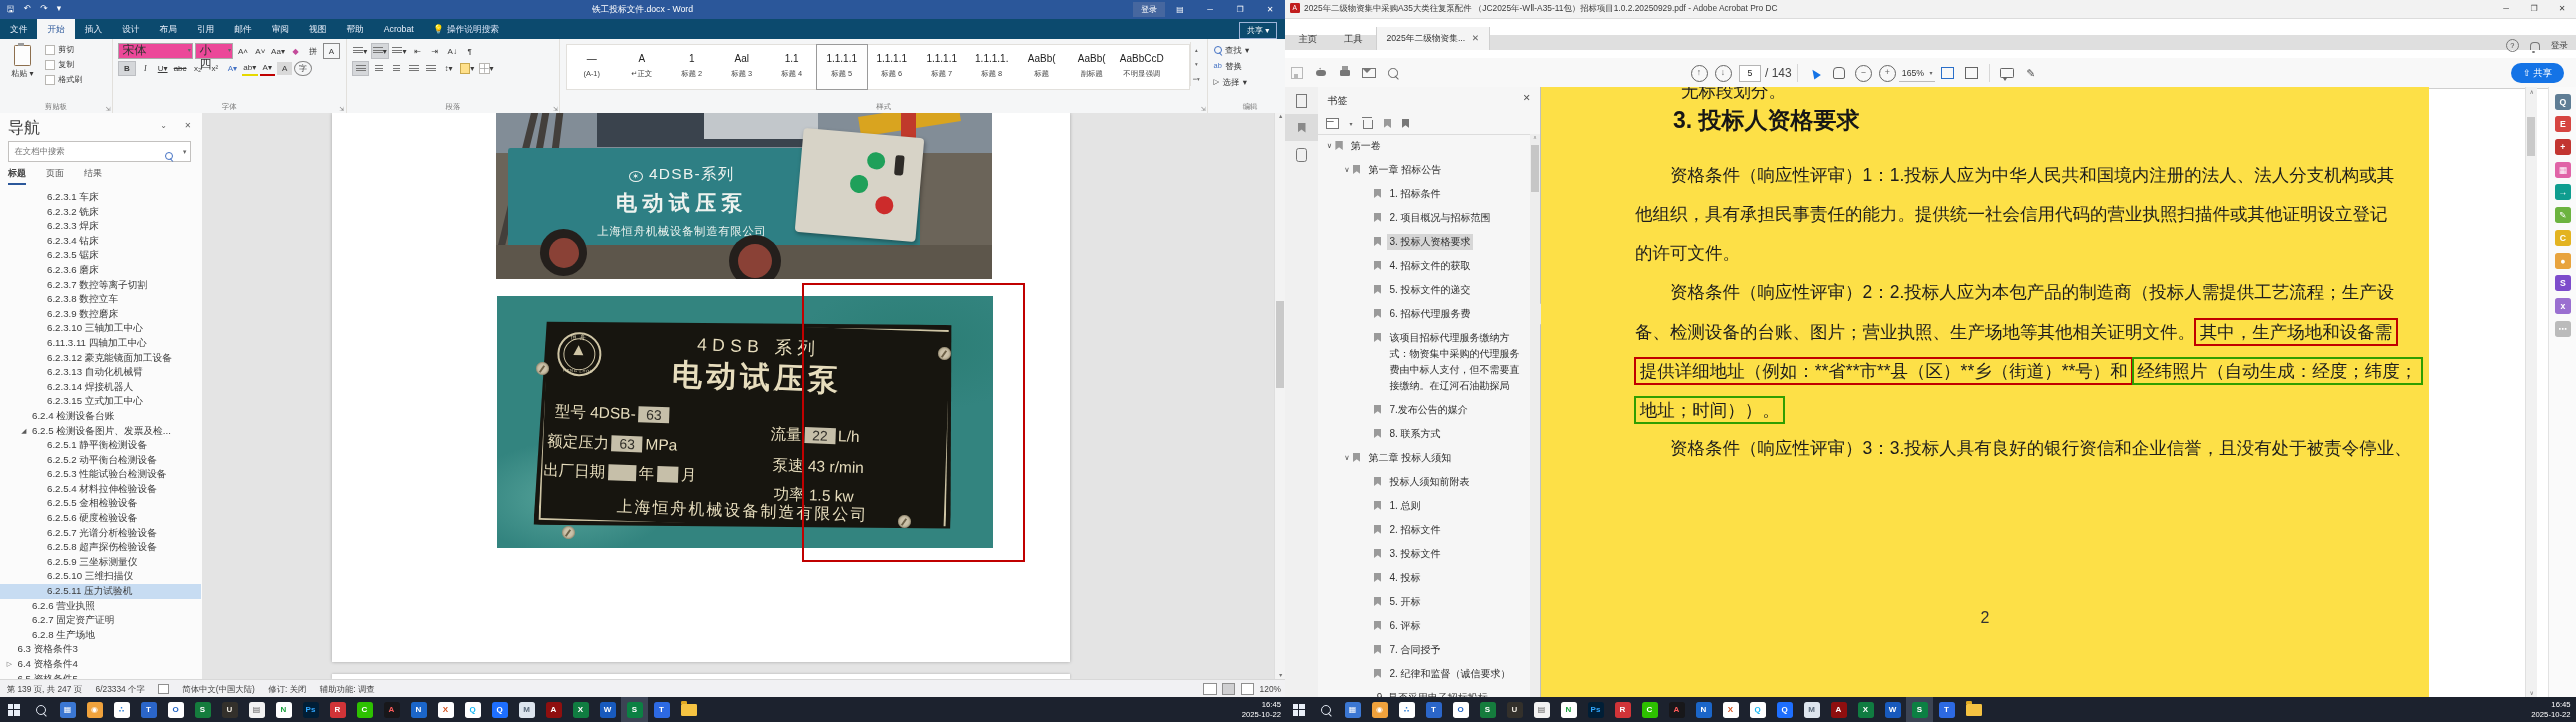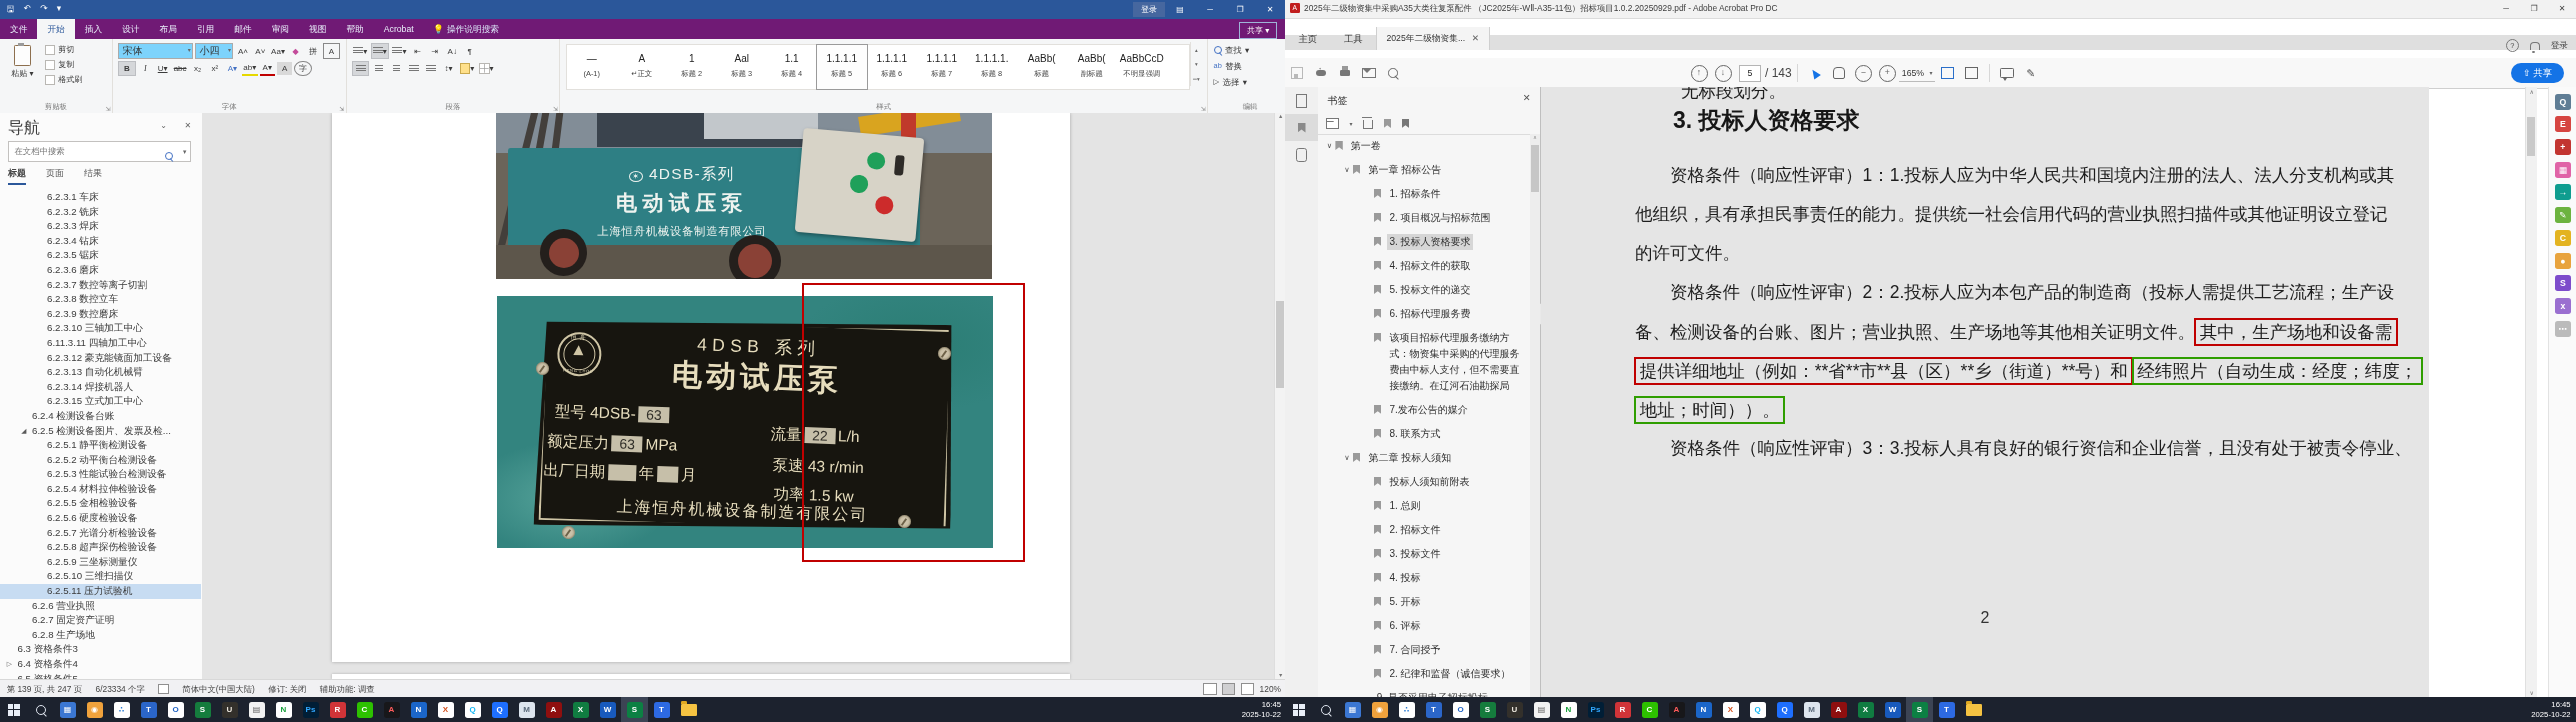--- a/index.html
+++ b/index.html
@@ -9,38 +9,38 @@
   .abs{position:absolute}
   
   #word{left:0;top:0;width:1285px;height:697px;background:#f5f6f7}
   #w-title{left:0;top:0;right:0;height:19px;background:#2b579a;color:#fff}
   .qat{left:6.7px;top:3.4px;display:flex;gap:9.4px;color:#fff;font-size:8.7px}
   .qat span{cursor:default}
   #w-title .t{left:0;right:0;top:4px;text-align:center;font-size:8.7px;color:#fff}
   .signin{right:120px;top:2px;height:15px;line-height:15px;padding:0 8px;background:#46679f;font-size:8px;color:#fff}
   .wc{right:0;top:0;display:flex}
   .wc>div{width:30px;height:19px;line-height:19px;text-align:center;font-size:8px;color:#fff}
-  #w-tabrow{left:0;top:19px;right:0;height:20px;background:#701a75;display:flex;align-items:flex-start}
+  #w-tabrow{left:0;top:19px;right:0;height:20px;background:#0c4a6e;display:flex;align-items:flex-start}
   .wtab{height:20px;line-height:20px;padding:0 10px;font-size:8.7px;color:#eaf0fb}
   .wtab.act{background:#f5f6f7;color:#2b579a}
   .wtab.srch{color:#dce6f8}
   .share-w{position:absolute;right:8px;top:21.5px;height:15px;line-height:15px;border:0.7px solid #9fb4d8;color:#fff;font-size:8px;padding:0 6.7px}
   
   #ribbon{left:0;top:39px;right:0;height:74px;background:#f5f6f7;border-bottom:0.7px solid #d3d1cd;display:flex}
   .rgroup{position:relative;border-right:0.7px solid #e2e0dc;padding:3.4px 5.4px 10.8px 5.4px;flex:none}
   .glabel{position:absolute;bottom:0.7px;left:0;right:0;text-align:center;font-size:7.4px;color:#7b7b7b}
   .dlg{position:absolute;right:1.3px;bottom:1.3px;font-size:6px;color:#8a8a8a}
   .bigbtn{width:34px;text-align:center;font-size:8px;color:#3b3b3b;float:left;padding-top:1.3px}
   .clipico{width:15px;height:19px;margin:1.3px auto 2px;border:1.3px solid #8d6f4e;background:#fdfdfd;border-radius:1.3px;position:relative}
   .clipico:before{content:"";position:absolute;left:2.7px;top:-3.4px;width:6.7px;height:3.4px;background:#9a9a9a}
   .smcol{float:left;margin-left:5.4px;font-size:8px;color:#3b3b3b}
   .smcol div{height:15px;line-height:15px;display:flex;align-items:center;gap:2.7px}
   .mini{display:inline-block;width:8.7px;height:8.7px;border:0.7px solid #b9b7b3;background:#fff}
   .rrow{display:flex;align-items:center;gap:2px;height:17.5px}
-  .combo{border:0.7px solid #aaa;background:#7dd3fc;font-size:10px;height:13.4px;line-height:13.4px;padding:0 9.4px 0 3.4px;position:relative;color:#333}
+  .combo{border:0.7px solid #aaa;background:#ec4899;font-size:12px;height:13.4px;line-height:13.4px;padding:0 9.4px 0 3.4px;position:relative;color:#333}
   .combo:after{content:"▾";position:absolute;right:1.3px;top:0;font-size:6px;color:#666}
   .sb{min-width:12.8px;height:13.4px;font-size:8px;display:inline-flex;align-items:center;justify-content:center;color:#3b3b3b;padding:0 1.3px}
   .sb.on{background:#d5d7da;border:0.7px solid #bcbec2}
   .ub{text-decoration:underline}
   .strk{text-decoration:line-through}
   .redu{border-bottom:2px solid #c00000}
   .yelu{border-bottom:2px solid #e6d800}
   .il{display:inline-block;width:10px;height:7.4px;background:repeating-linear-gradient(#777 0 1px,transparent 1px 2.7px)}
   .il.sh{width:7.4px}
   
@@ -174,21 +174,21 @@
   #bmlist{left:0;top:47px;right:10px;bottom:0;overflow:hidden}
   .bmrow{display:flex;align-items:flex-start;padding:4px 1.3px 4px 0;font-size:10px;color:#2f2f2f;line-height:16px}
   .bmrow.sel .txt{background:#d6d6d6}
   .bmrow .ar{width:12px;flex:none;text-align:center;font-size:7.4px;color:#555}
   .bmrow .txt{padding:0 2.7px}
   .bmrow.l0{padding-left:5.4px}.bmrow.l1{padding-left:23px}.bmrow.l2{padding-left:44px}
   #bmsb{right:0;top:47px;width:10px;bottom:0;background:#ededed;font-size:5.4px;color:#888;text-align:center}
   #bmsb .th{left:1.3px;top:10.8px;width:7.4px;height:47px;background:#c6c6c6}
   .collapser{left:255px;top:303px;width:8.7px;height:20px;background:#e9e9e9;border:0.7px solid #c9c9c9;border-left:none;line-height:20px;font-size:6px;color:#777;text-align:center}
   
-  #pdfc{left:256px;top:87px;width:888px;height:610px;background:#e5e5e5;overflow:hidden}
+  #pdfc{left:256px;top:87px;width:888px;height:610px;background:#fde047;overflow:hidden}
   #pdfc .toppart{position:absolute;left:140px;top:-8px;font-size:17.5px;color:#1d1d1d;white-space:nowrap}
   #pdfc .head{position:absolute;left:132px;top:17.5px;font-size:23px;font-weight:bold;color:#161616}
   .pline{position:absolute;left:94px;right:0;white-space:nowrap;font-size:17.5px;color:#1d1d1d;height:27px;line-height:27px}
   .pline.ind{padding-left:35px}
   .bx{display:inline-block;padding:0.7px 3.4px;margin:0 -0.7px;line-height:23px}
   .bx.red{border:2.4px solid #c00000}
   .bx.green{border:2.4px solid #2f9e00}
   #pgno{position:absolute;left:0;right:0;top:522px;text-align:center;font-size:16px;color:#333}
   #asb{left:1240px;top:87px;width:11.4px;height:610px;background:#f1f1f1;border-left:0.7px solid #e0e0e0;text-align:center;font-size:6px;color:#777}
   #asb .th{left:1.3px;top:30px;width:8px;height:39px;background:#c9c9c9}
@@ -212,20 +212,21 @@
 <body>
 
 <div id="word" class="abs">
   <div id="w-title" class="abs">
     <div class="qat abs">
       <span>🖫</span>
       <span>↶</span>
       <span>↷</span>
       <span>▾</span>
     </div>
+    <div class="t abs">铁工投标文件.docx - Word</div>
     <div class="signin abs">登录</div>
     <div class="wc abs">
       <div>▤</div>
       <div>─</div>
       <div>❐</div>
       <div>✕</div>
     </div>
   </div>
   <div id="w-tabrow" class="abs">
       <div class="wtab">文件</div>

